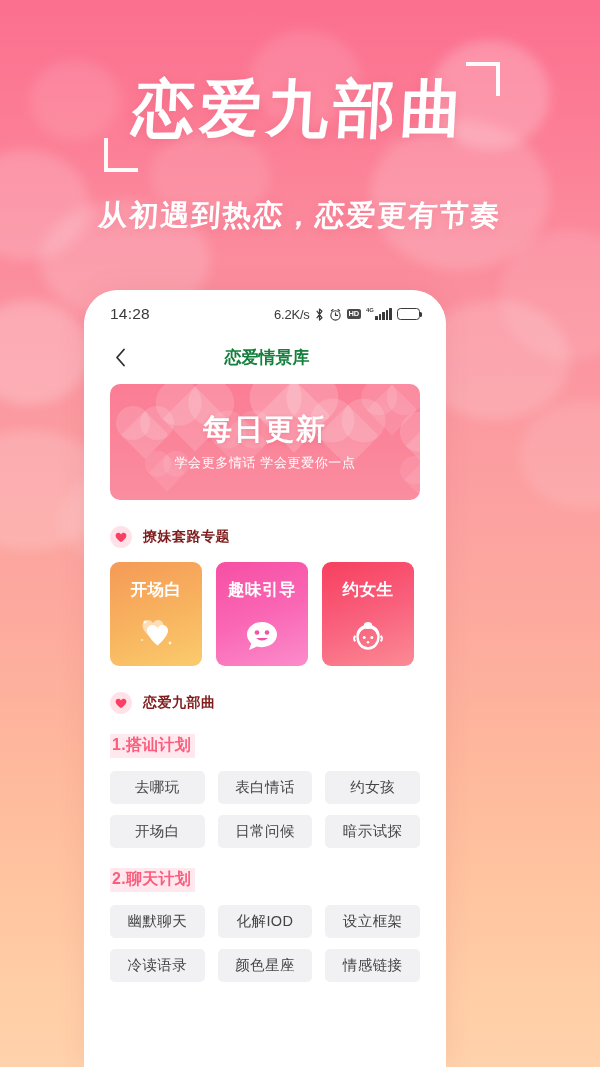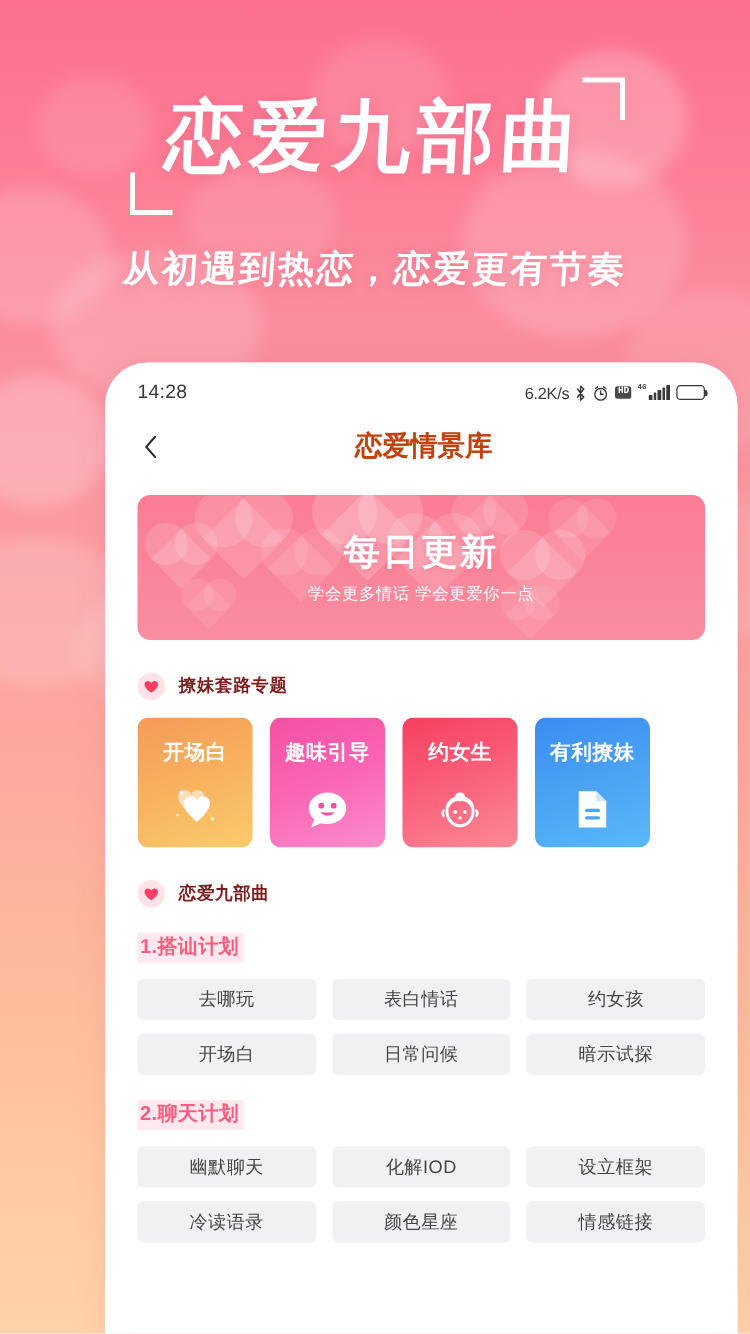--- a/index.html
+++ b/index.html
@@ -92,21 +92,21 @@
     left: 466px; top: 62px;
     border-right: 4px solid rgba(255,255,255,0.95);
     border-top: 4px solid rgba(255,255,255,0.95);
   }
 
   
   #phone {
     position: absolute;
     left: 84px;
     top: 290px;
-    width: 506px;
+    width: 362px;
     height: 777px;
     background: #ffffff;
     border-radius: 34px 34px 0 0;
     overflow: hidden;
     box-shadow: 0 -2px 26px rgba(190,70,95,0.12);
   }
   #phone-screen {
     position: absolute;
     inset: 0;
     background: #ffffff;
@@ -124,21 +124,21 @@
     color: #3b3b3b;
   }
   #status-time { font-size: 15.5px; letter-spacing: .2px; color:#3a3a3a; }
   #status-right {
     margin-left: auto;
     display: flex;
     align-items: center;
     gap: 5px;
   }
   #status-net { font-size: 13px; color: #3a3a3a; letter-spacing: -.2px; }
-  .sicon { display:inline-flex; align-items:center; justify-content:center;font-family:Liberation Mono, monospace; }
+  .sicon { display:inline-flex; align-items:center; justify-content:center; }
   .hd-badge {
     font-size: 7.5px;
     font-weight: bold;
     color: #fff;
     background: #4a4a4a;
     border-radius: 2px;
     padding: 1px 2px;
     line-height: 1;
     letter-spacing: -.2px;
   }
@@ -175,37 +175,37 @@
   #nav-back {
     width: 28px; height: 28px;
     display:flex; align-items:center; justify-content:center;
     cursor: pointer;
   }
   #nav-back svg { display:block; }
   #nav-title {
     position: absolute;
     left: 4px; right: 0;
     text-align: center;
-    font-size: 22px;
-    font-weight: bold;
-    color: #c2410c;
+    font-size: 17px;
+    font-weight: bold;
+    color: #15803d;
     pointer-events: none;
   }
 
   
   #content { padding: 0 26px; }
 
   
   #banner {
     position: relative;
     height: 116px;
     border-radius: 10px;
     overflow: hidden;
     background: linear-gradient(180deg, #fb7d95 0%, #fa8499 48%, #fa8da0 100%);
-    margin-top: 16px;
+    margin-top: 4px;
     cursor: pointer;
   }
   .heart-shape {
     position:absolute;
     background: rgba(255,255,255,0.14);
     transform: rotate(-45deg);
     border-radius: 0 0 4px 0;
   }
   .heart-shape::before, .heart-shape::after {
     content:'';

